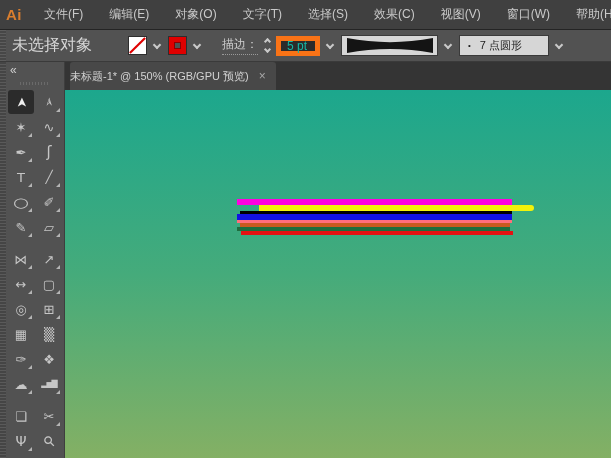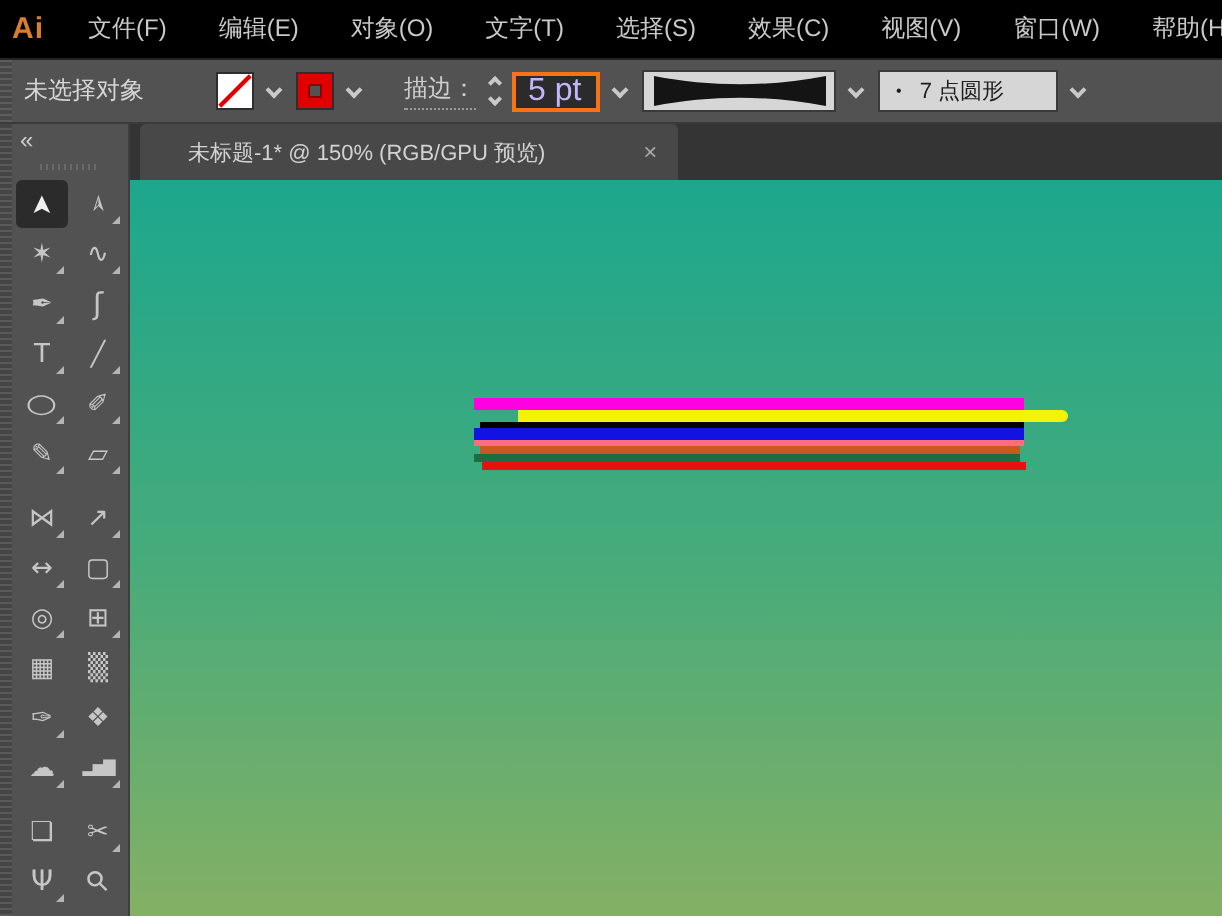--- a/index.html
+++ b/index.html
@@ -1,47 +1,47 @@
 <!DOCTYPE html>
 <html><head>
 <meta charset="utf-8">
 <style>
   * { margin:0; padding:0; box-sizing:border-box; }
   html,body { width:611px; height:458px; overflow:hidden; }
   body { font-family:"Liberation Sans","DejaVu Sans",sans-serif; background:#2d2d2d; }
   .app { width:611px; height:458px; display:flex; flex-direction:column; overflow:hidden; }
 
   
-  .menubar { height:30px; background:#000000; display:flex; align-items:center; flex:0 0 30px;
+  .menubar { height:30px; background:#404040; display:flex; align-items:center; flex:0 0 30px;
              border-bottom:1px solid #242424; padding:0 1px 0 6px; }
   .app-logo { color:#d97e2e; font-weight:bold; font-size:15px; margin-right:22px; letter-spacing:0.5px; }
   .menu-items { display:flex; align-items:center; gap:26px; }
   .menu-item { color:#c9c9c9; font-size:12px; cursor:default; white-space:nowrap; }
 
   
   .controlbar { height:32px; background:#525252; flex:0 0 32px; display:flex; align-items:center;
                 border-bottom:1px solid #3a3a3a; position:relative; padding-left:6px; overflow:hidden; }
   .panel-grip-v { position:absolute; left:0; top:0; width:6px; height:100%; background:#474747;
                   background-image:repeating-linear-gradient(0deg,#5d5d5d 0 1px,transparent 1px 3px); }
-  .status-label { color:#d6d6d6; font-size:12px; margin-left:6px; white-space:nowrap; }
+  .status-label { color:#d6d6d6; font-size:16px; margin-left:6px; white-space:nowrap; }
   .swatch-group { display:flex; align-items:center; margin-left:36px; }
   .swatch { width:19px; height:19px; border:1px solid #2e2e2e; position:relative; background:#fff; }
   .swatch svg { position:absolute; inset:0; }
   .stroke-swatch { background:#e00000; }
   .stroke-swatch .hole { position:absolute; left:5px; top:5px; width:7px; height:7px;
                          background:#525252; border:1px solid #8c0000; }
   .chev { width:6px; height:6px; border-right:2px solid #c9c9c9; border-bottom:2px solid #c9c9c9;
           transform:rotate(45deg); margin:0 8px 2px 7px; flex:0 0 auto; }
   .link-label { color:#cfcfcf; font-size:12px; border-bottom:1px dotted #9a9a9a; margin-left:14px;
                 white-space:nowrap; padding-bottom:1px; }
   .stepper { display:flex; flex-direction:column; justify-content:center; margin-left:7px; gap:3px; }
   .stepper span { width:5px; height:5px; border-right:2px solid #c9c9c9; border-bottom:2px solid #c9c9c9; }
   .step-up { transform:rotate(-135deg); }
   .step-down { transform:rotate(45deg); }
-  .value-field { background:#2b2b2b; border:2px solid #f97316; color:#c4b5fd; font-size:16px;
+  .value-field { background:#2b2b2b; border:5px solid #f97316; color:#14b8a6; font-size:12px;
                  width:44px; height:20px; display:flex; align-items:center; padding-left:6px;
                  margin-left:6px; }
   .profile-box { width:97px; height:21px; background:#d6d6d6; border:1px solid #3a3a3a;
                  display:flex; align-items:center; justify-content:center; }
   .brush-box { width:90px; height:21px; background:#d6d6d6; border:1px solid #3a3a3a;
                display:flex; align-items:center; color:#1c1c1c; font-size:11px; padding-left:8px; gap:9px; }
   .brush-dot { font-size:8px; color:#1c1c1c; }
 
   
   .mainrow { flex:1; display:flex; overflow:hidden; }
@@ -72,21 +72,21 @@
   [data-name="zoom-tool"] .glyph { transform:rotate(-45deg); font-size:14px; }
   [data-name="column-graph-tool"] .glyph { font-size:8px; letter-spacing:-1px; }
   [data-name="line-segment-tool"] .glyph { font-size:12px; }
   [data-name="curvature-tool"] .glyph { font-size:15px; }
   [data-name="hand-tool"] .glyph { font-size:14px; }
 
   
   .doccol { flex:1; display:flex; flex-direction:column; overflow:hidden; }
   .tabstrip { height:28px; flex:0 0 28px; background:#343434; display:flex; align-items:flex-end; }
   .doc-tab { height:28px; background:#484848; border-radius:3px 3px 0 0; margin-left:5px;
-             display:flex; align-items:center; padding:0 10px 0 24px;gap:39px; }
+             display:flex; align-items:center; padding:0 10px 0 0; }
   .doc-tab-title { color:#d2d2d2; font-size:11px; white-space:nowrap; }
   .doc-tab-close { color:#a8a8a8; font-size:12px; margin-left:10px; line-height:1; }
 
   .canvas { flex:1; position:relative; overflow:hidden; }
   .stroke { position:absolute; }
   .stroke.rounded { border-radius:0 4px 4px 0; }
 </style>
 </head>
 <body>
 

